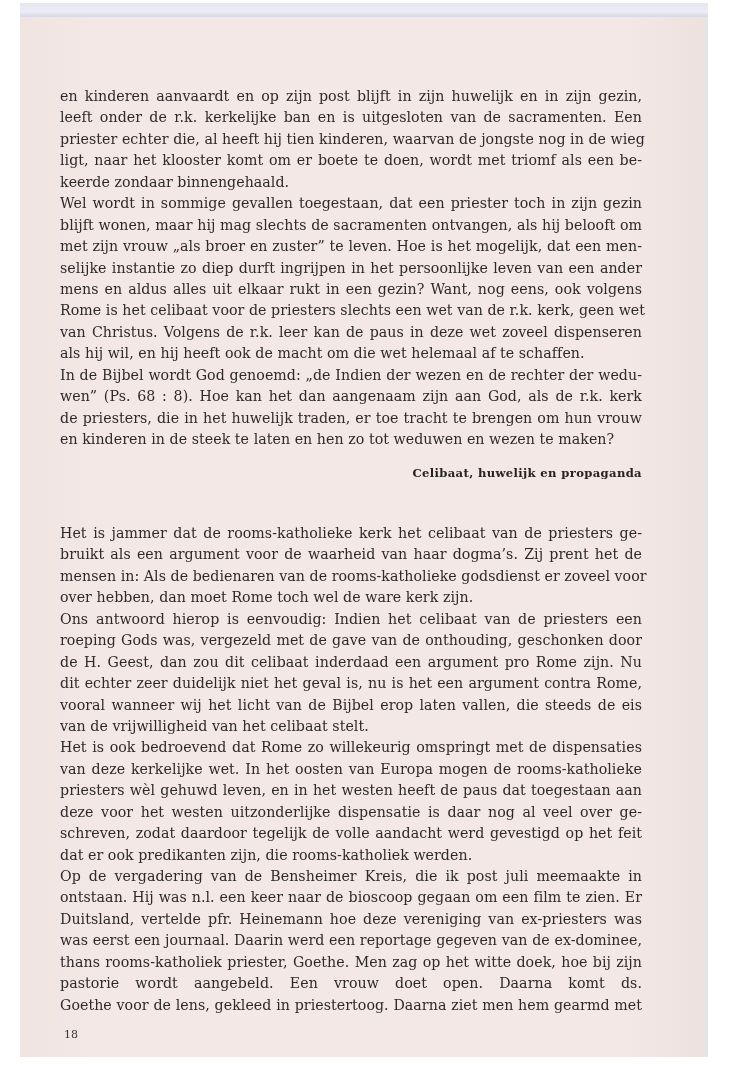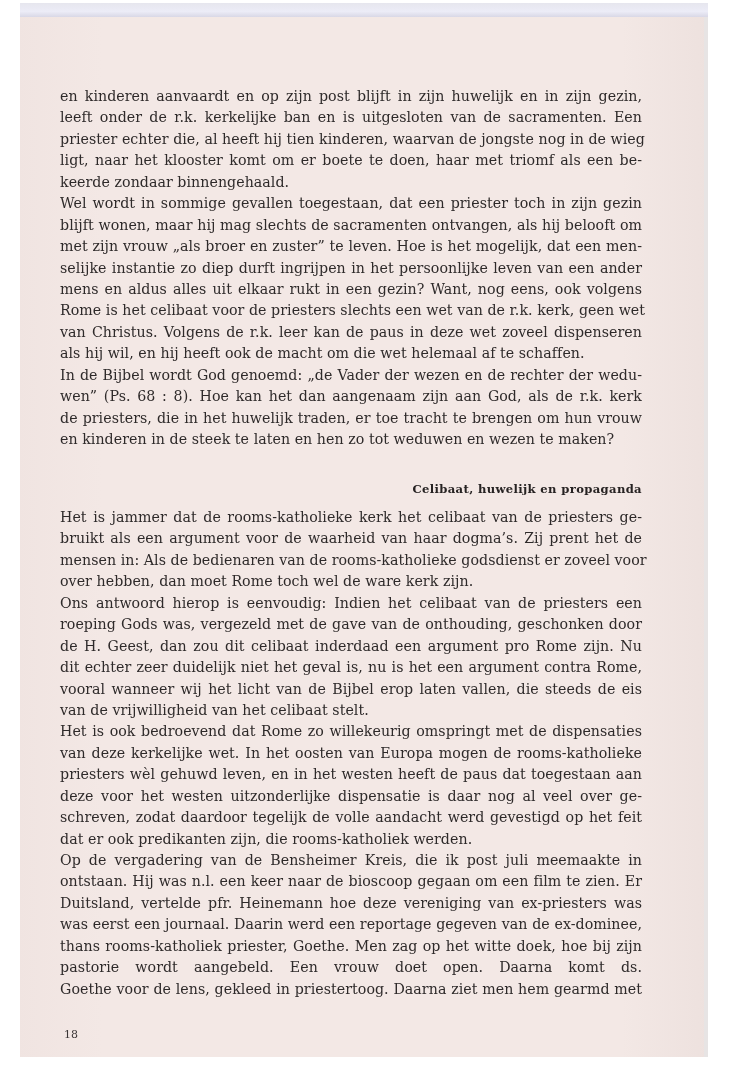--- a/index.html
+++ b/index.html
@@ -44,21 +44,21 @@
     position: absolute;
     left: 60px;
     width: 582px;
     font-family: "DejaVu Serif", "Liberation Serif", serif;
     font-size: 14.2px;
     line-height: 21.45px;
     color: #2e2a2a;
     letter-spacing: 0.05px;
   }
   .block-1 { top: 86px; }
-  .block-2 { top: 507px; }
+  .block-2 { top: 523px; }
   .line {
     display: block;
     white-space: nowrap;
     text-align: justify;
     text-align-last: justify;
     height: 21.45px;
     overflow: visible;
   }
   .line.last {
     text-align-last: left;
@@ -68,21 +68,20 @@
     left: 60px;
     top: 463px;
     width: 582px;
     text-align: right;
     font-family: "DejaVu Serif", "Liberation Serif", serif;
     font-weight: bold;
     font-size: 11.6px;
     line-height: 20px;
     letter-spacing: 0.35px;
     color: #262222;
-    margin-top: 16px;
   }
   .page-number {
     position: absolute;
     left: 64px;
     top: 1028px;
     font-family: "DejaVu Serif", "Liberation Serif", serif;
     font-size: 11px;
     color: #3a3535;
   }
 </style>
@@ -94,37 +93,37 @@
   <div class="page">
     <div class="page-shade"></div>
   </div>
 
   <div class="text-block block-1">
 
     <div>
       <span class="line">en kinderen aanvaardt en op zijn post blijft in zijn huwelijk en in zijn gezin,</span>
       <span class="line">leeft onder de r.k. kerkelijke ban en is uitgesloten van de sacramenten. Een</span>
       <span class="line">priester echter die, al heeft hij tien kinderen, waarvan de jongste nog in de wieg</span>
-      <span class="line">ligt, naar het klooster komt om er boete te doen, haar met triomf als een be-</span>
+      <span class="line">ligt, naar het klooster komt om er boete te doen, wordt met triomf als een be-</span>
       <span class="line last">keerde zondaar binnengehaald.</span>
     </div>
 
     <div>
       <span class="line">Wel wordt in sommige gevallen toegestaan, dat een priester toch in zijn gezin</span>
       <span class="line">blijft wonen, maar hij mag slechts de sacramenten ontvangen, als hij belooft om</span>
       <span class="line">met zijn vrouw „als broer en zuster” te leven. Hoe is het mogelijk, dat een men-</span>
       <span class="line">selijke instantie zo diep durft ingrijpen in het persoonlijke leven van een ander</span>
       <span class="line">mens en aldus alles uit elkaar rukt in een gezin? Want, nog eens, ook volgens</span>
       <span class="line">Rome is het celibaat voor de priesters slechts een wet van de r.k. kerk, geen wet</span>
       <span class="line">van Christus. Volgens de r.k. leer kan de paus in deze wet zoveel dispenseren</span>
       <span class="line last">als hij wil, en hij heeft ook de macht om die wet helemaal af te schaffen.</span>
     </div>
 
     <div>
-      <span class="line">In de Bijbel wordt God genoemd: „de Vader der wezen en de rechter der wedu-</span>
+      <span class="line">In de Bijbel wordt God genoemd: „de Indien der wezen en de rechter der wedu-</span>
       <span class="line">wen” (Ps. 68 : 8). Hoe kan het dan aangenaam zijn aan God, als de r.k. kerk</span>
       <span class="line">de priesters, die in het huwelijk traden, er toe tracht te brengen om hun vrouw</span>
       <span class="line last">en kinderen in de steek te laten en hen zo tot weduwen en wezen te maken?</span>
     </div>
   </div>
 
   <div class="section-heading">Celibaat, huwelijk en propaganda</div>
 
   <div class="text-block block-2">
 

